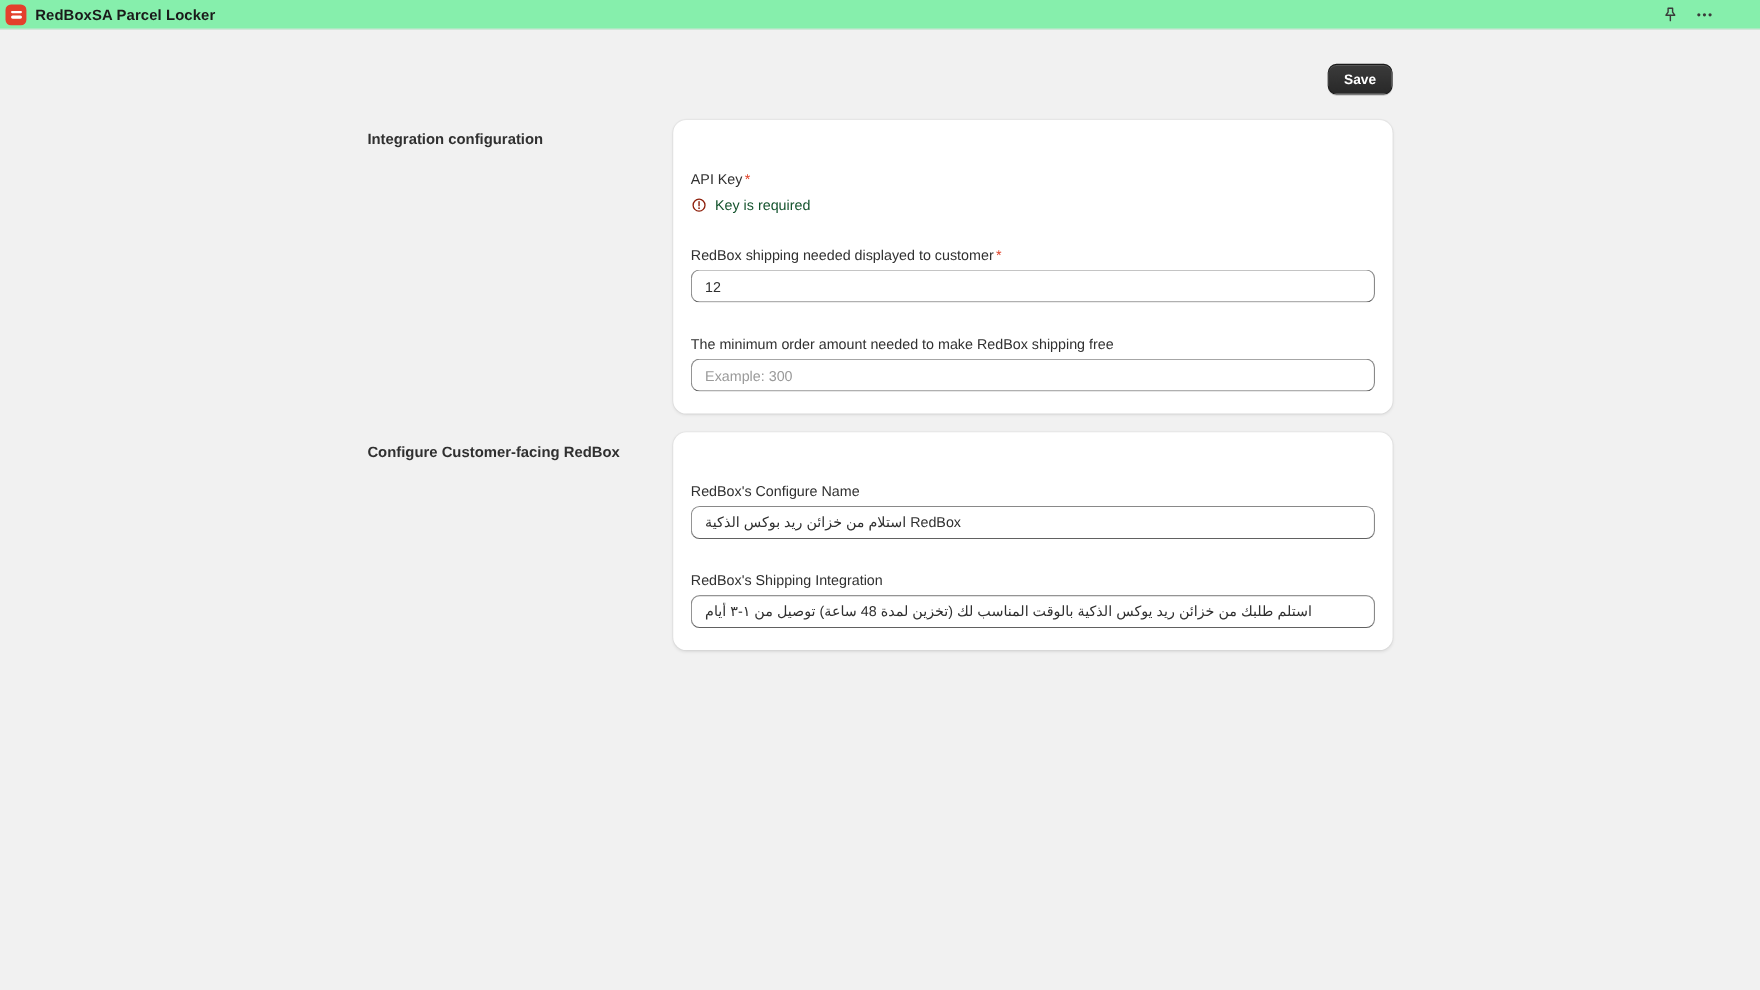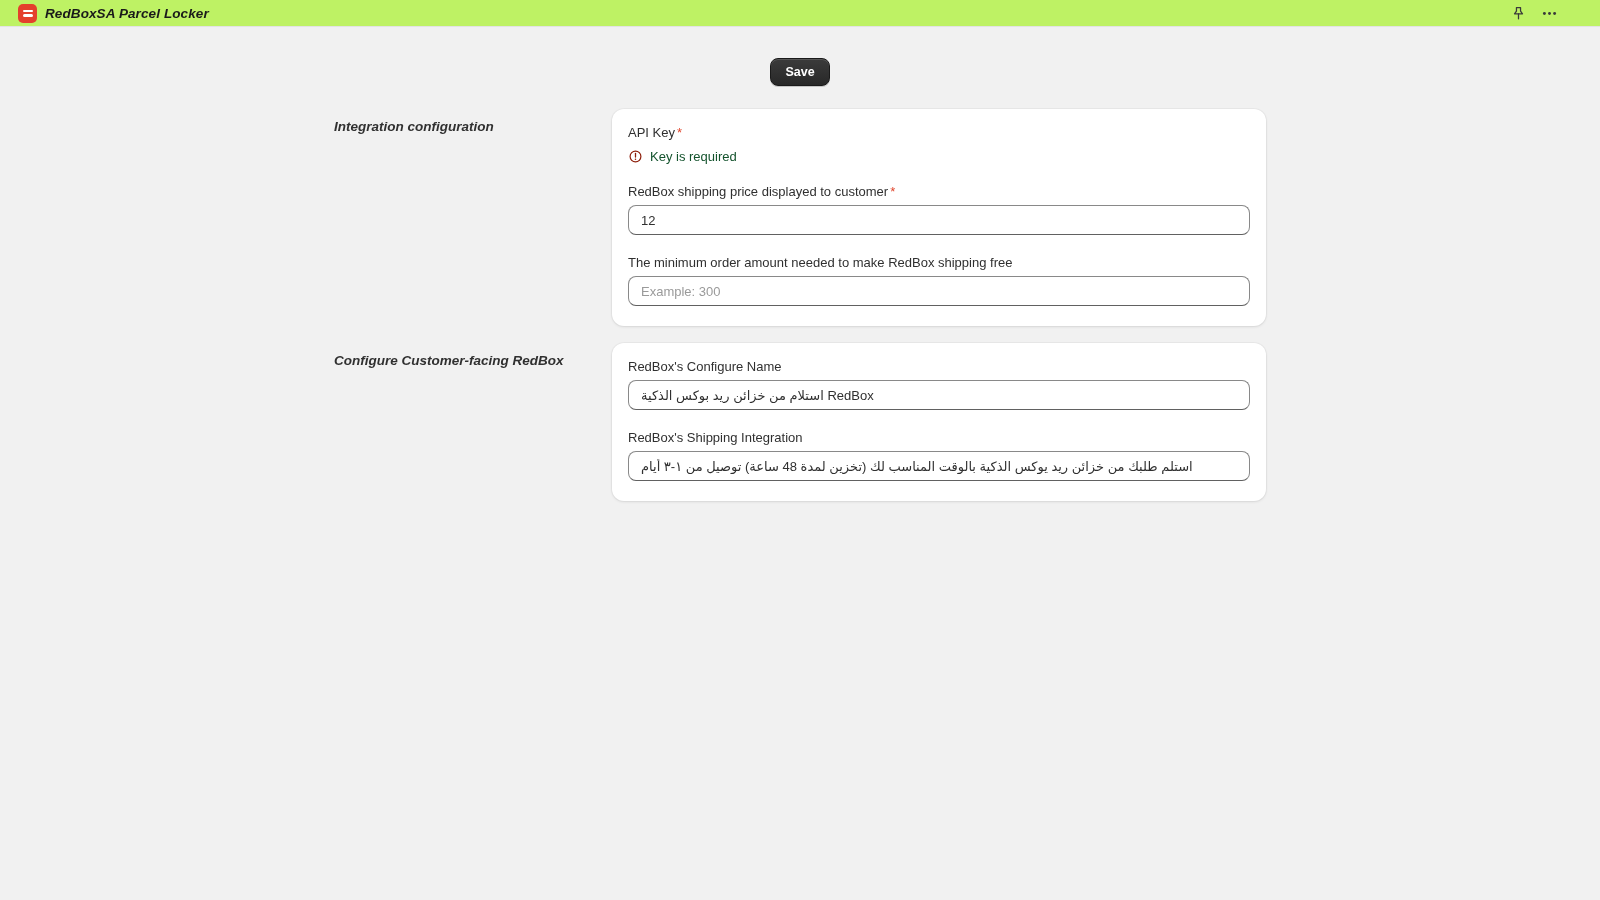--- a/index.html
+++ b/index.html
@@ -8,27 +8,26 @@
     width: 1600px;
     height: 900px;
     background: #f1f1f1;
     font-family: "Liberation Sans", "DejaVu Sans", sans-serif;
     color: #303030;
   }
 
   
   .topbar {
     height: 27px;
-    background: #bef264;
+    background: #86efac;
     border-bottom: 1px solid #e3e3e3;
     display: flex;
     align-items: center;
     justify-content: space-between;
-    padding: 0 40px 0 18px;
-    font-style: italic;
+    padding: 0 40px 0 5px;
   }
   .topbar-left { display: flex; align-items: center; gap: 8px; }
   .logo {
     width: 19px; height: 19px;
     background: #e4402c;
     border-radius: 5px;
     display: inline-flex;
     flex-direction: column;
     align-items: center;
     justify-content: center;
@@ -40,46 +39,46 @@
   .icon-btn {
     background: transparent; border: none; padding: 2px; margin: 0;
     display: inline-flex; align-items: center; justify-content: center;
     cursor: pointer; border-radius: 6px;
   }
   .icon-btn svg { display: block; }
 
   
   .page { width: 932px; margin: 0 auto; }
   .save-row {
-    display: flex; justify-content: center;
+    display: flex; justify-content: flex-end;
     margin-top: 31px; margin-bottom: 23px;
   }
   .save-btn {
     font-family: inherit;
     font-size: 12.5px; font-weight: 700; color: #ffffff;
     background: linear-gradient(#3b3b3b, #282828);
     border: 1px solid #1a1a1a;
     border-radius: 8px;
     padding: 6px 14px;
     box-shadow: inset 0 1px 0 rgba(255,255,255,.14), 0 1px 0 rgba(0,0,0,.18);
     cursor: pointer;
   }
 
   .annotated { display: grid; grid-template-columns: 278px 654px; margin-bottom: 17px; }
-  .annotation { padding: 10px 20px 0 0; font-style: italic; }
+  .annotation { padding: 10px 20px 0 0; }
   .annotation h2 { margin: 0; font-size: 13.5px; font-weight: 700; color: #303030; }
 
   .card {
     background: #ffffff;
     border-radius: 12px;
     box-shadow: 0 1px 3px rgba(0,0,0,.09), 0 0 0 1px rgba(0,0,0,.03);
     padding: 16px;
   }
 
-  .field { margin-bottom: 20px; }
+  .field { margin-bottom: 20px; margin-top: 30px; }
   .field:last-child { margin-bottom: 4px; }
   .field-label { display: block; font-size: 13px; color: #303030; margin-bottom: 6px; }
   .req { color: #e0452c; margin-left: 2px; }
 
   .text-input {
     width: 100%; height: 30px;
     font-family: inherit; font-size: 13px; color: #303030;
     background: #ffffff;
     border: 1px solid #898989;
     border-bottom-color: #616161;
@@ -149,21 +148,21 @@
           <svg width="15" height="15" viewBox="0 0 20 20">
             <circle cx="10" cy="10" r="7.2" fill="none" stroke="#8e1f0b" stroke-width="1.6"></circle>
             <line x1="10" y1="5.9" x2="10" y2="10.7" stroke="#8e1f0b" stroke-width="1.7" stroke-linecap="round"></line>
             <circle cx="10" cy="13.7" r="1.05" fill="#8e1f0b"></circle>
           </svg>
           <span>Key is required</span>
         </div>
       </div>
 
       <div class="field">
-        <label class="field-label"><span>RedBox shipping price displayed to customer</span><span class="req">*</span></label>
+        <label class="field-label"><span>RedBox shipping needed displayed to customer</span><span class="req">*</span></label>
         <input type="text" class="text-input" value="12" style="">
       </div>
 
       <div class="field">
         <label class="field-label">The minimum order amount needed to make RedBox shipping free</label>
         <input type="text" class="text-input" placeholder="Example: 300" style="">
       </div>
 
     </div>
   </section>

